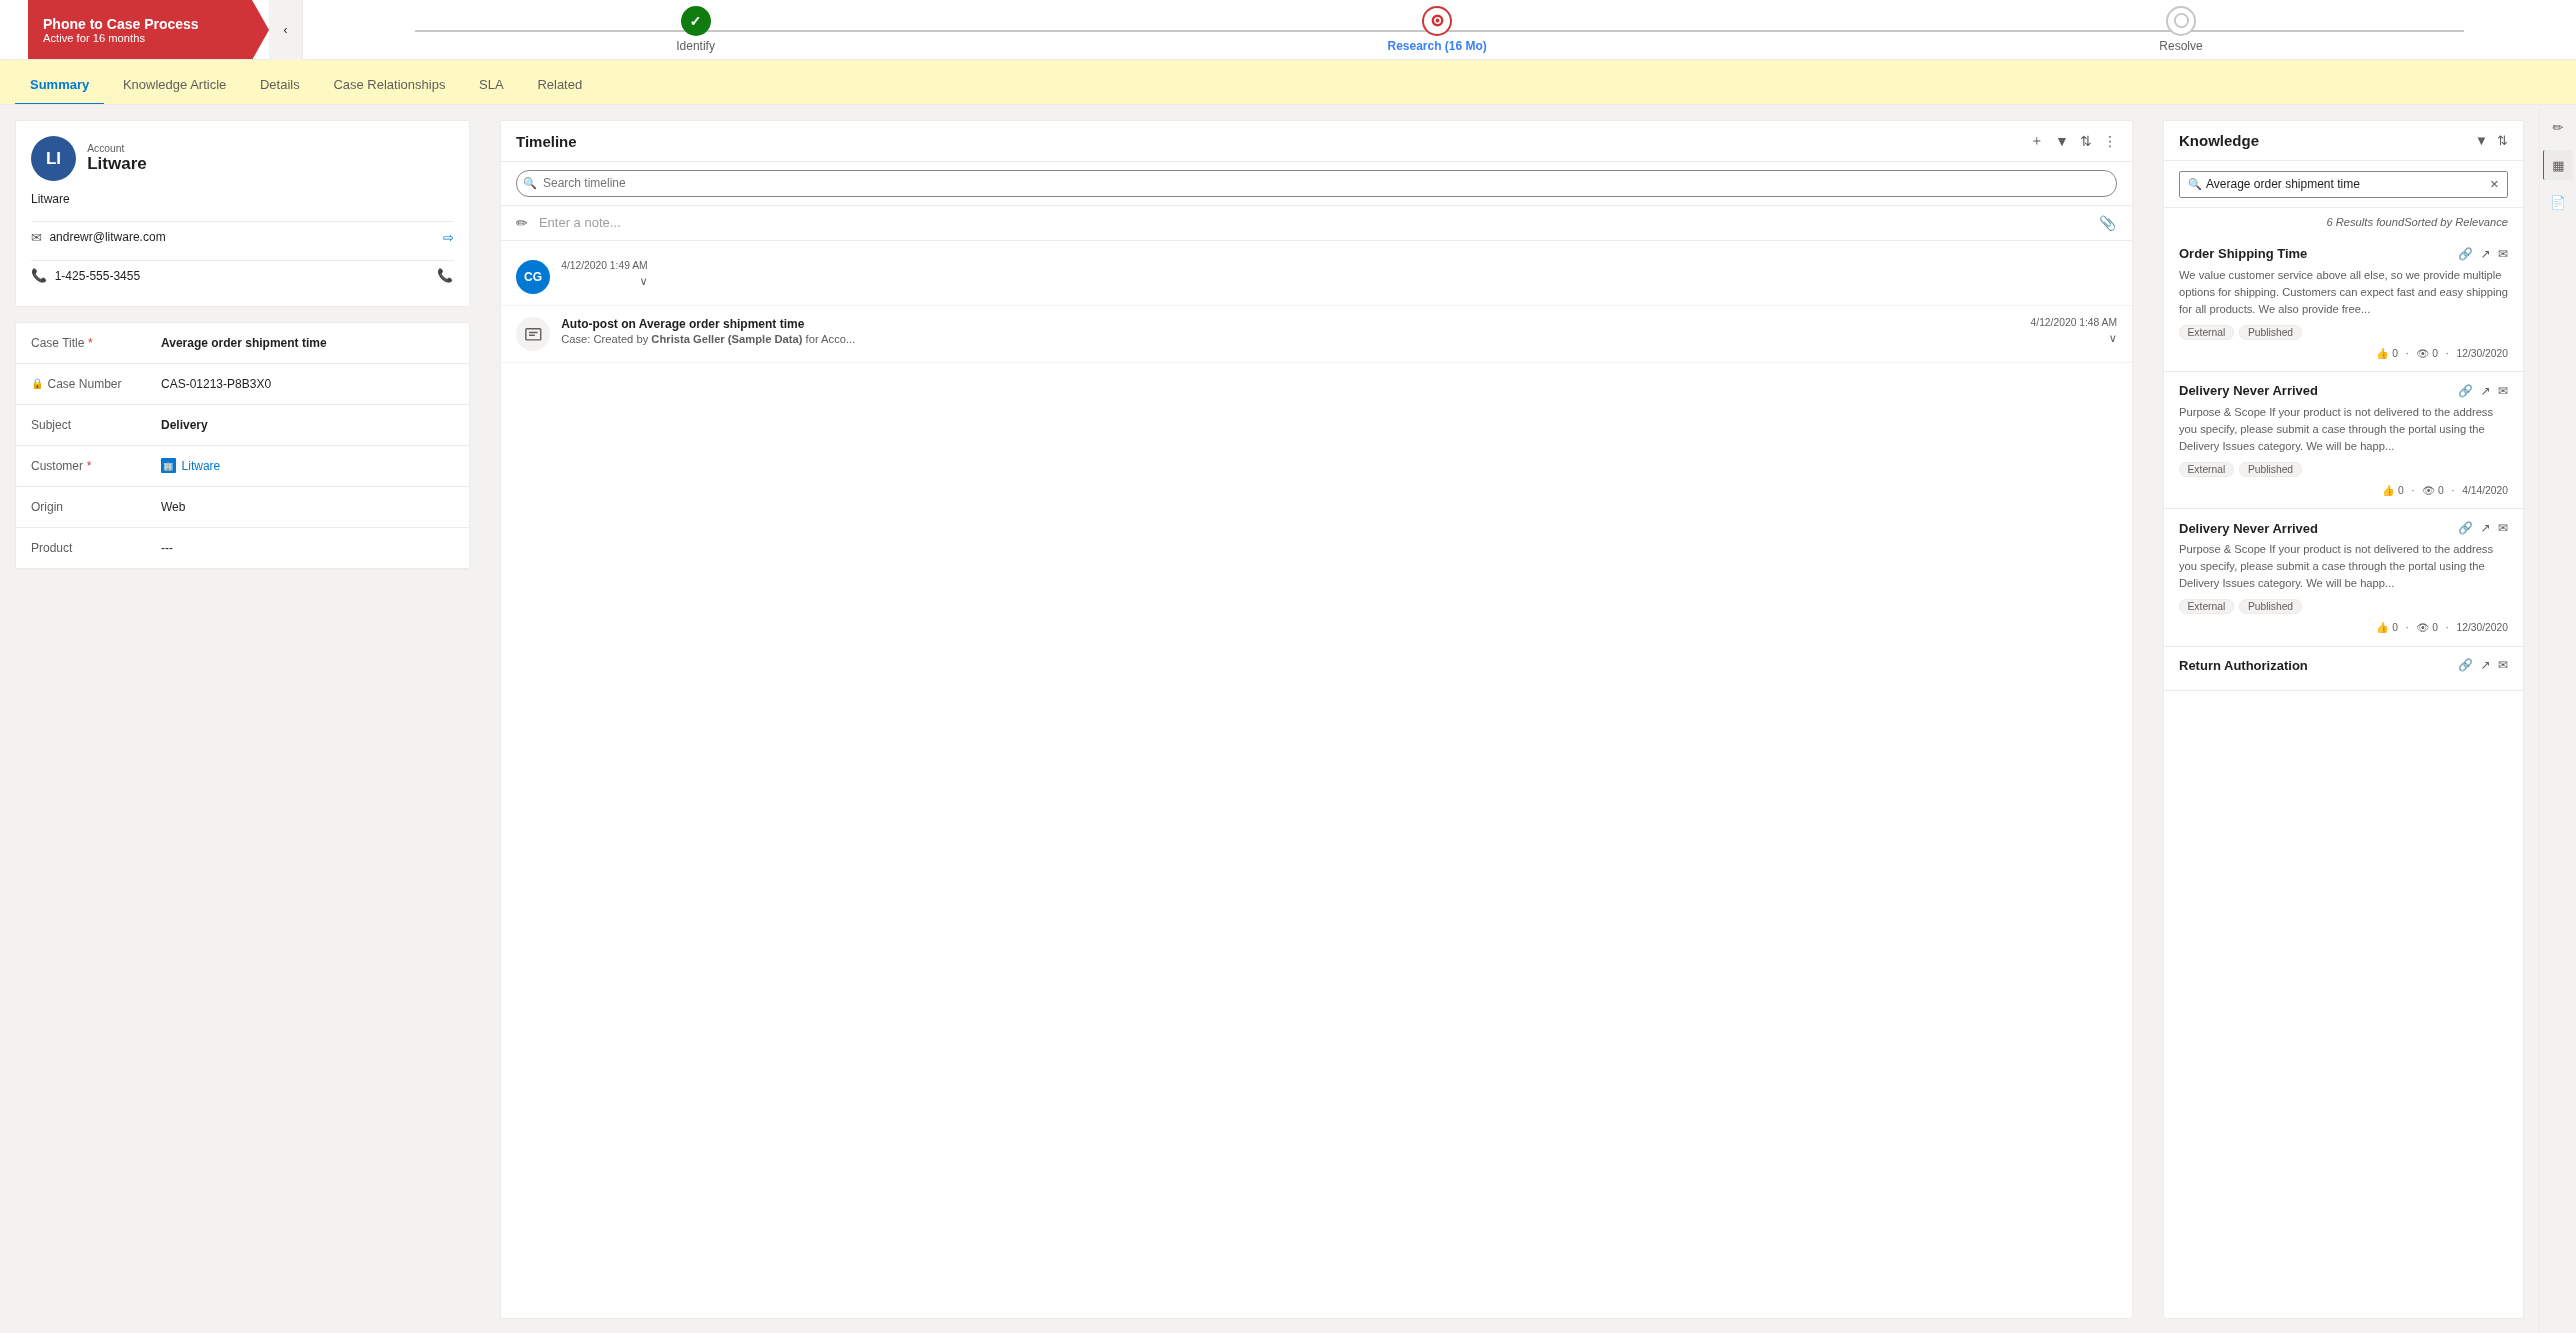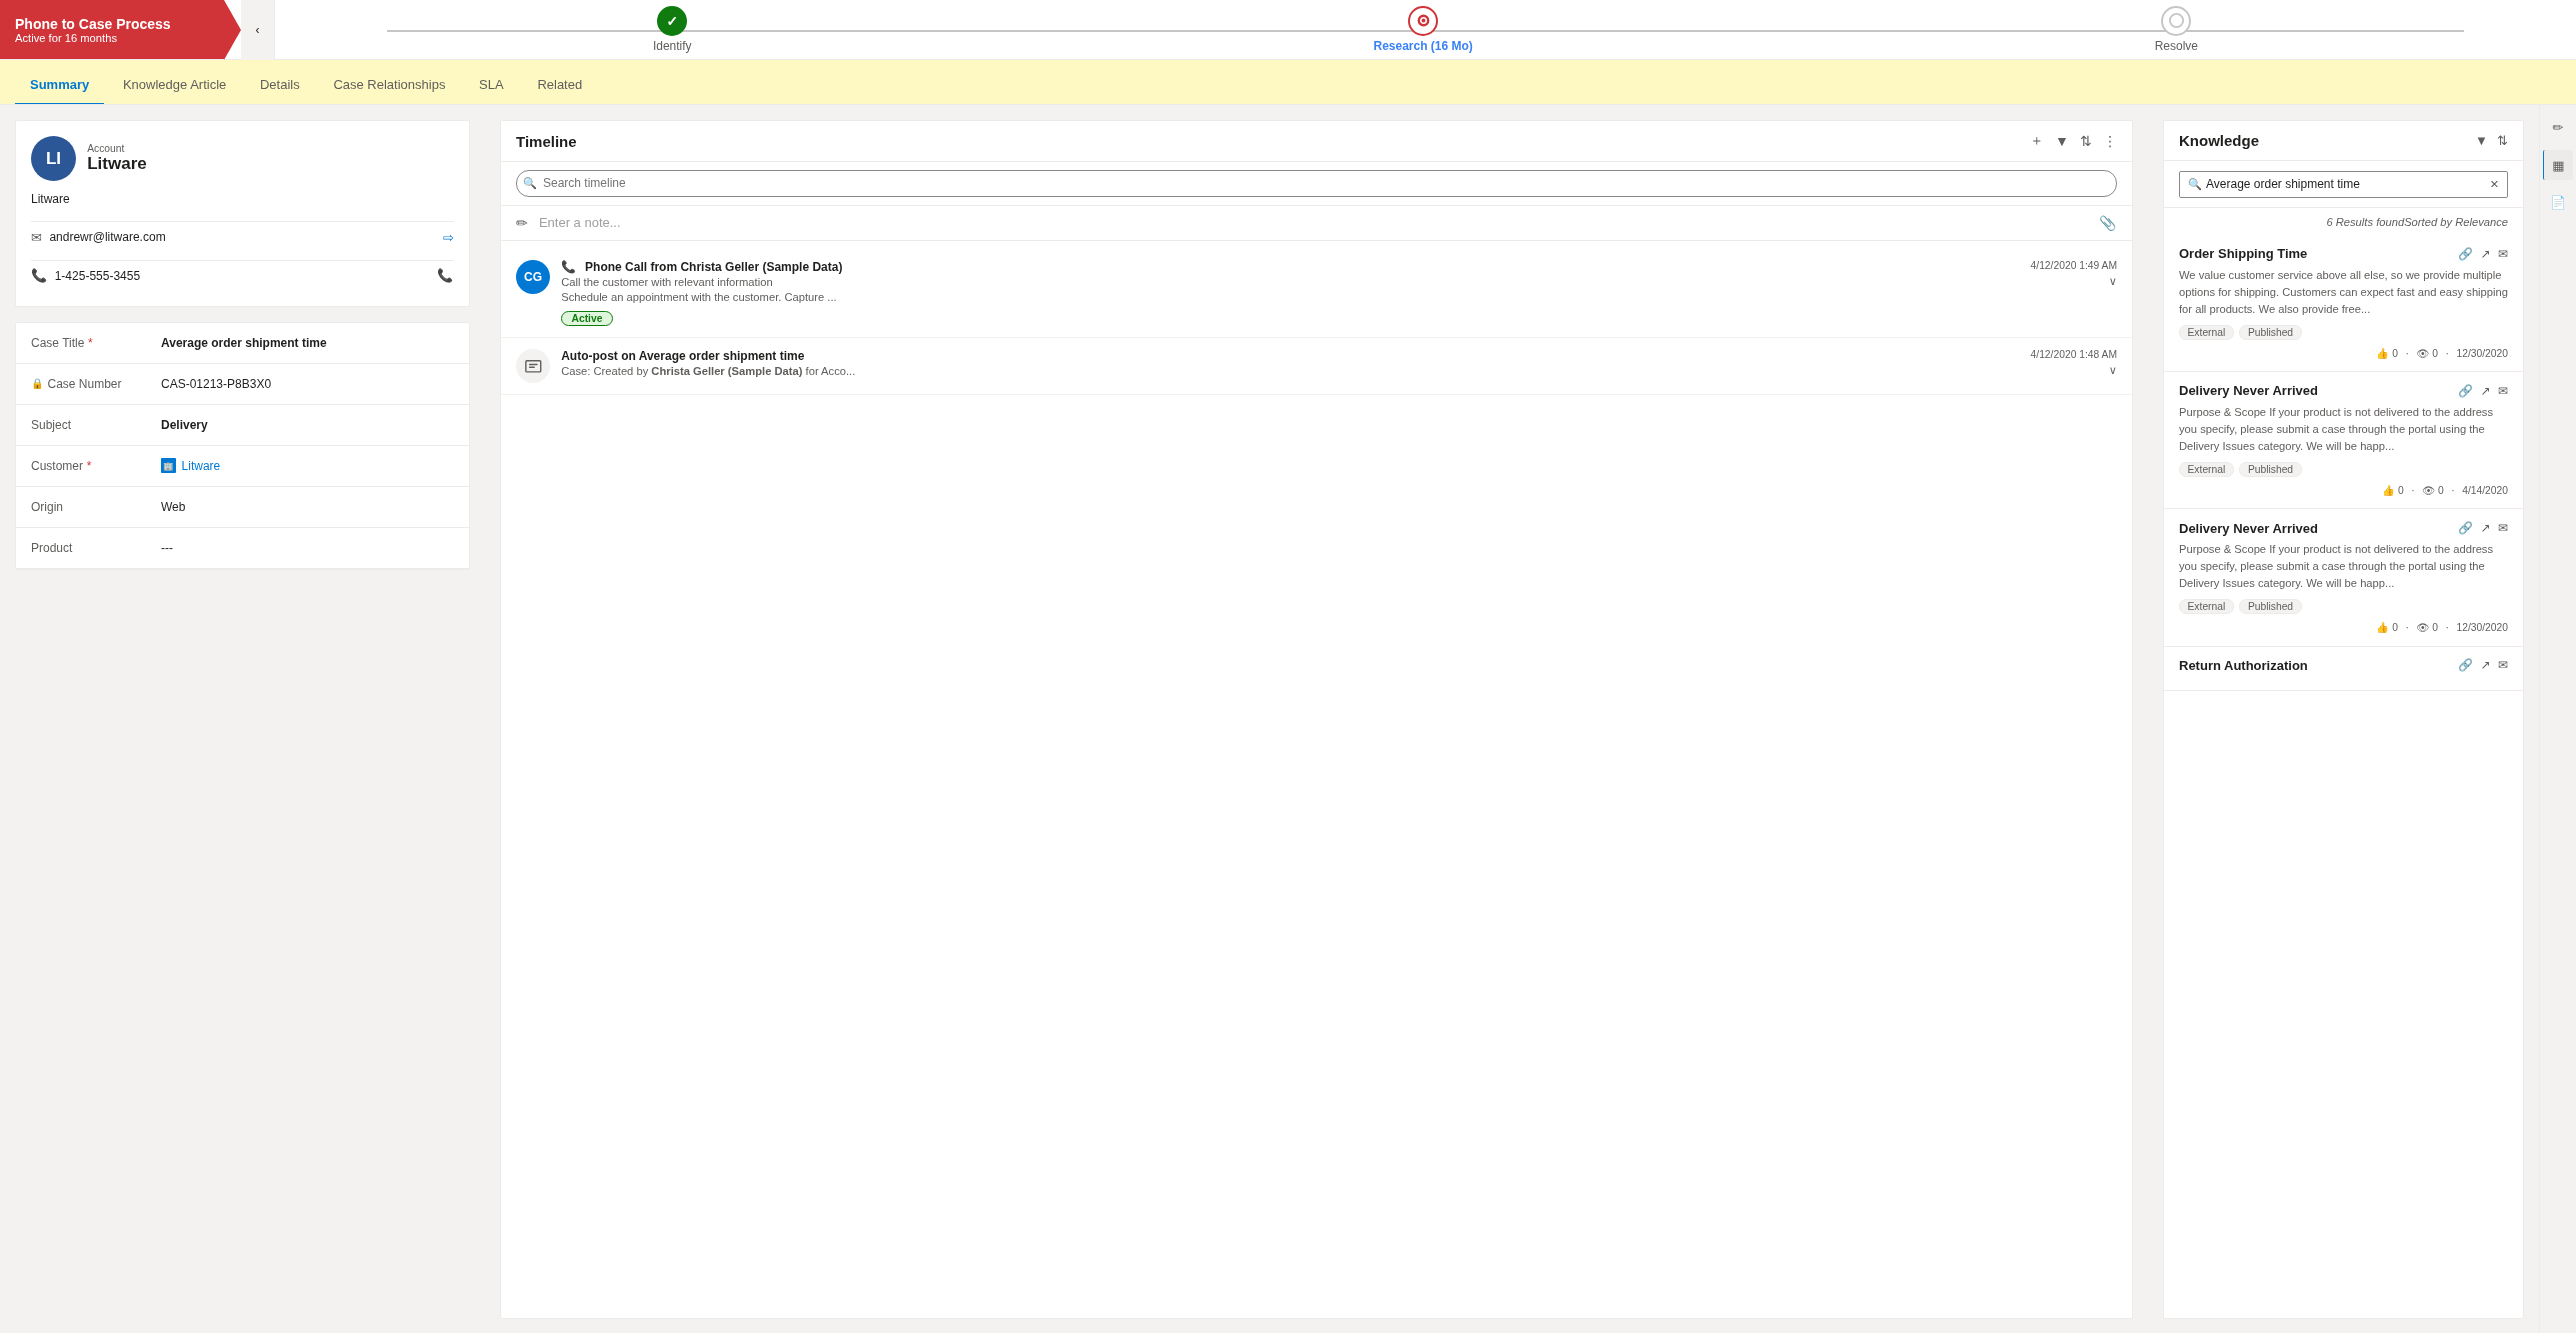--- a/index.html
+++ b/index.html
@@ -6,20 +6,21 @@
     body { font-family: 'Segoe UI', Arial, sans-serif; background: #f3f2f1; font-size: 12px; color: #201f1e; overflow: hidden; }
 
     
     .process-bar {
       display: flex;
       align-items: center;
       background: #fff;
       border-bottom: 0.9px solid #edebe9;
       height: 60px;
       position: relative;
+      padding-left: 28px;
     }
     .process-badge {
       background: #d13438;
       color: #fff;
       display: flex;
       flex-direction: column;
       justify-content: center;
       padding: 0 15px;
       height: 100%;
       min-width: 224px;
@@ -596,29 +597,20 @@
       <div class="note-input-row">
         <span class="note-edit-icon">✏</span>
         <span class="note-placeholder">Enter a note...</span>
         <span class="note-attach-icon">📎</span>
       </div>
 
       <div class="timeline-items">
 
         <div class="timeline-item">
           <div class="tl-avatar blue">CG</div>
-          <div class="tl-content">
-            <div class="tl-title">
-              <span class="phone-icon">📞 </span>
-              <span>Phone Call from Christa Geller (Sample Data)</span>
-            </div>
-            <div class="tl-subtitle">Call the customer with relevant information</div>
-            <div class="tl-subtitle">Schedule an appointment with the customer. Capture ...</div>
-            <span class="tl-badge">Active</span>
-          </div>
           <div class="tl-right">
             <span class="tl-meta">4/12/2020 1:49 AM</span>
             <span class="tl-chevron">∨</span>
           </div>
         </div>
 
         <div class="timeline-item">
           <div class="tl-item-icon">
             <svg width="18.6" height="18.6" viewBox="0 0 20 20" fill="none">
               <rect x="2" y="4" width="16" height="12" rx="1" stroke="#605e5c" stroke-width="1.5"></rect>

